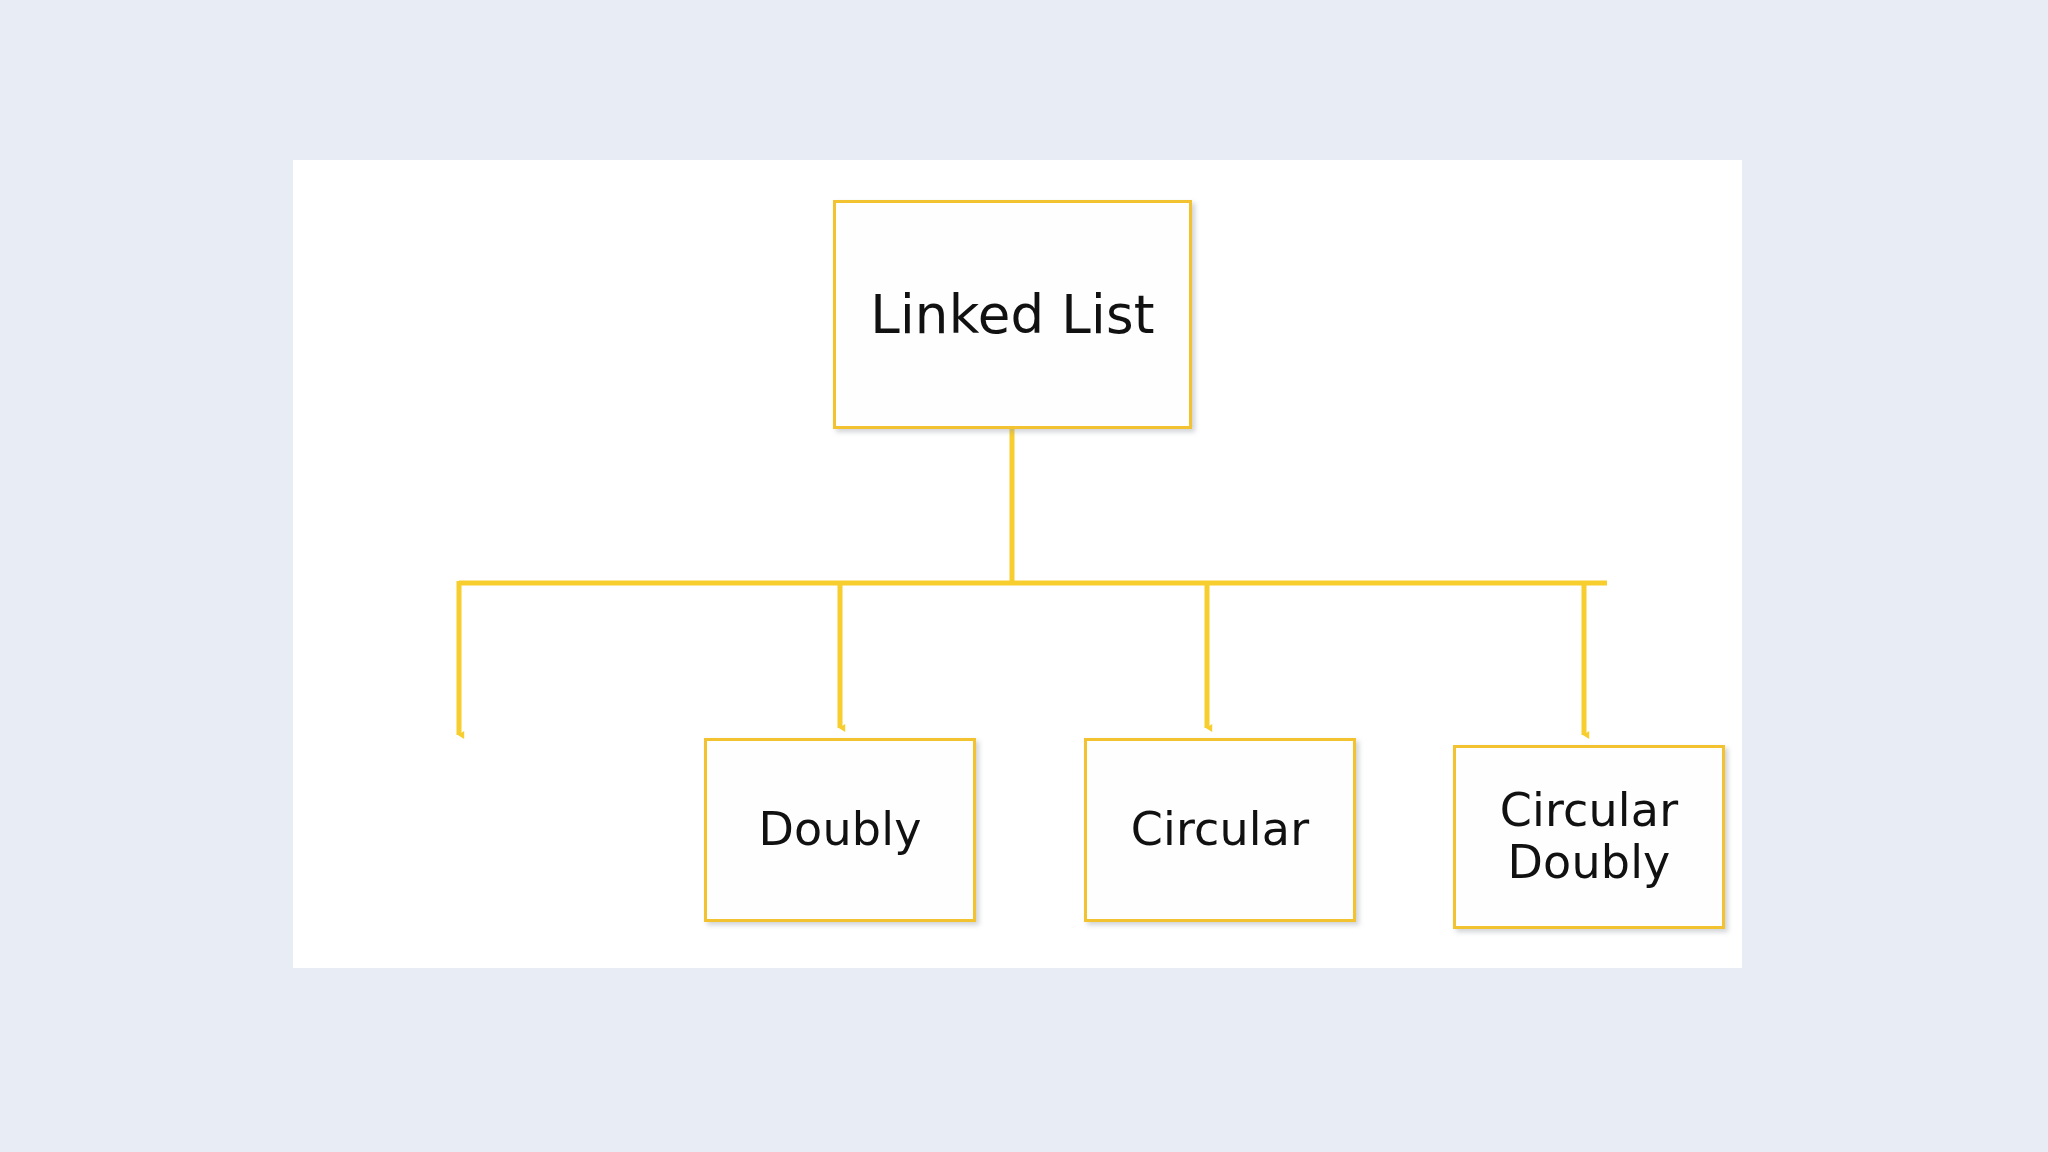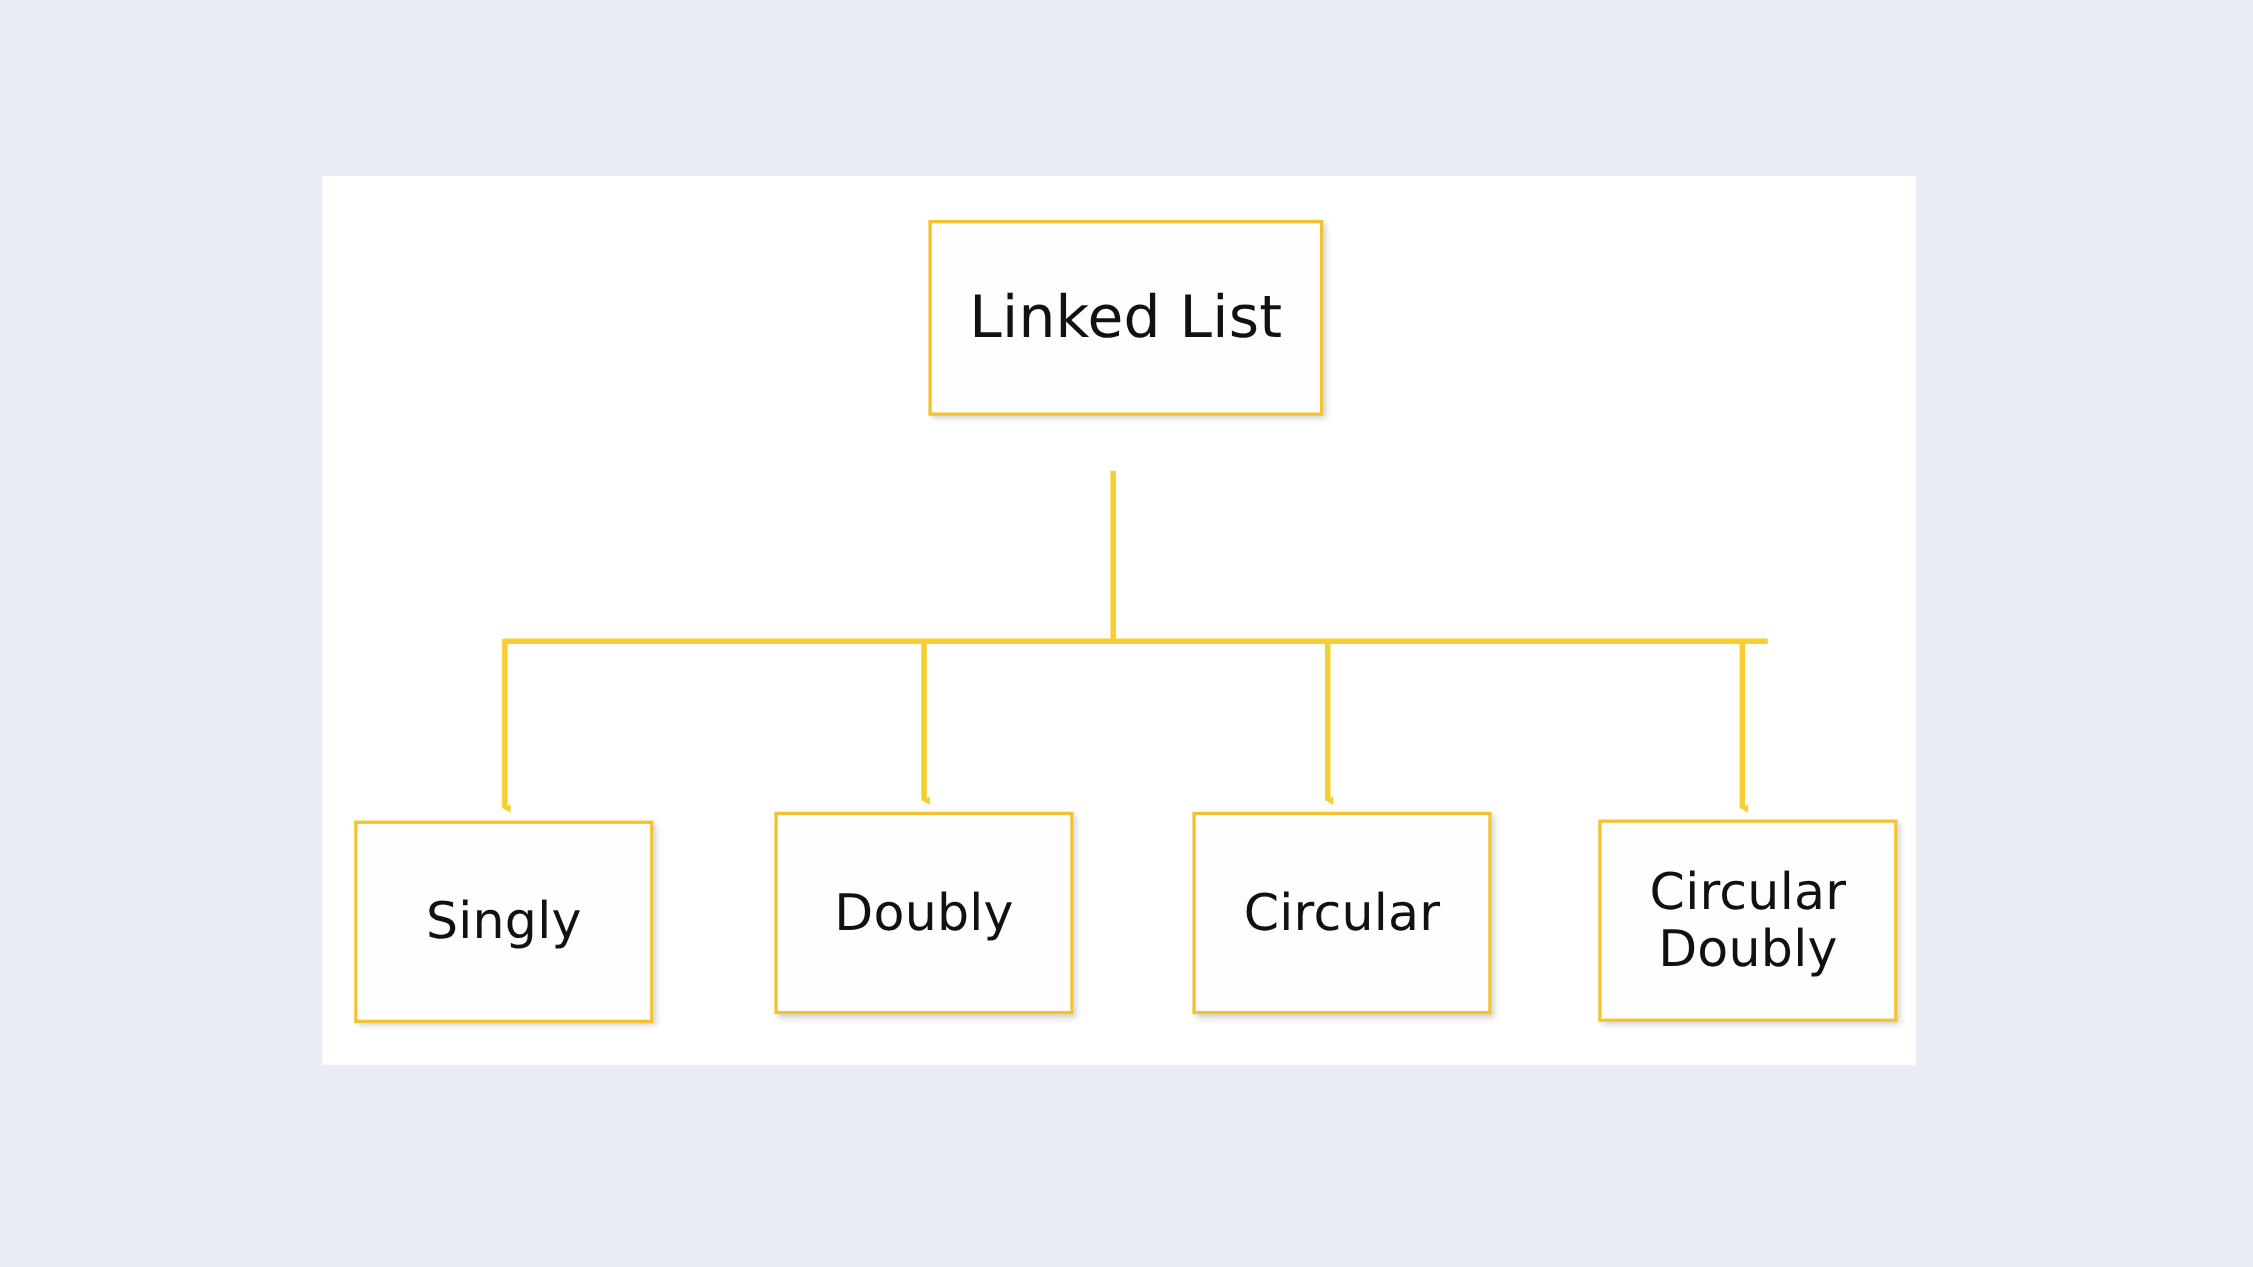--- a/index.html
+++ b/index.html
@@ -41,23 +41,22 @@
   }
   .node-label {
     display: block;
     white-space: pre-line;
     padding: 0 6px;
   }
   #node-root {
     left: 833px;
     top: 200px;
     width: 359px;
-    height: 178px;
+    height: 229px;
     font-size: 53px;
-    margin-left: 11px;
   }
   #node-singly {
     left: 322px;
     top: 746px;
     width: 272px;
     height: 184px;
     font-size: 46px;
   }
   #node-doubly {
     left: 704px;
@@ -115,23 +114,20 @@
 
     <line x1="1207" y1="581" x2="1207" y2="728" stroke="#F7CE2E" stroke-width="5" marker-end="url(#arrowhead)"></line>
 
     <line x1="1584" y1="581" x2="1584" y2="735" stroke="#F7CE2E" stroke-width="5" marker-end="url(#arrowhead)"></line>
   </svg>
 
   <div class="node" id="node-root">
     <span class="node-label">Linked List</span>
   </div>
 
-  <div class="node" id="node-singly">
-    <span class="node-label">Singly</span>
-  </div>
 
   <div class="node" id="node-doubly">
     <span class="node-label">Doubly</span>
   </div>
 
   <div class="node" id="node-circular">
     <span class="node-label">Circular</span>
   </div>
 
   <div class="node" id="node-circular-doubly">

